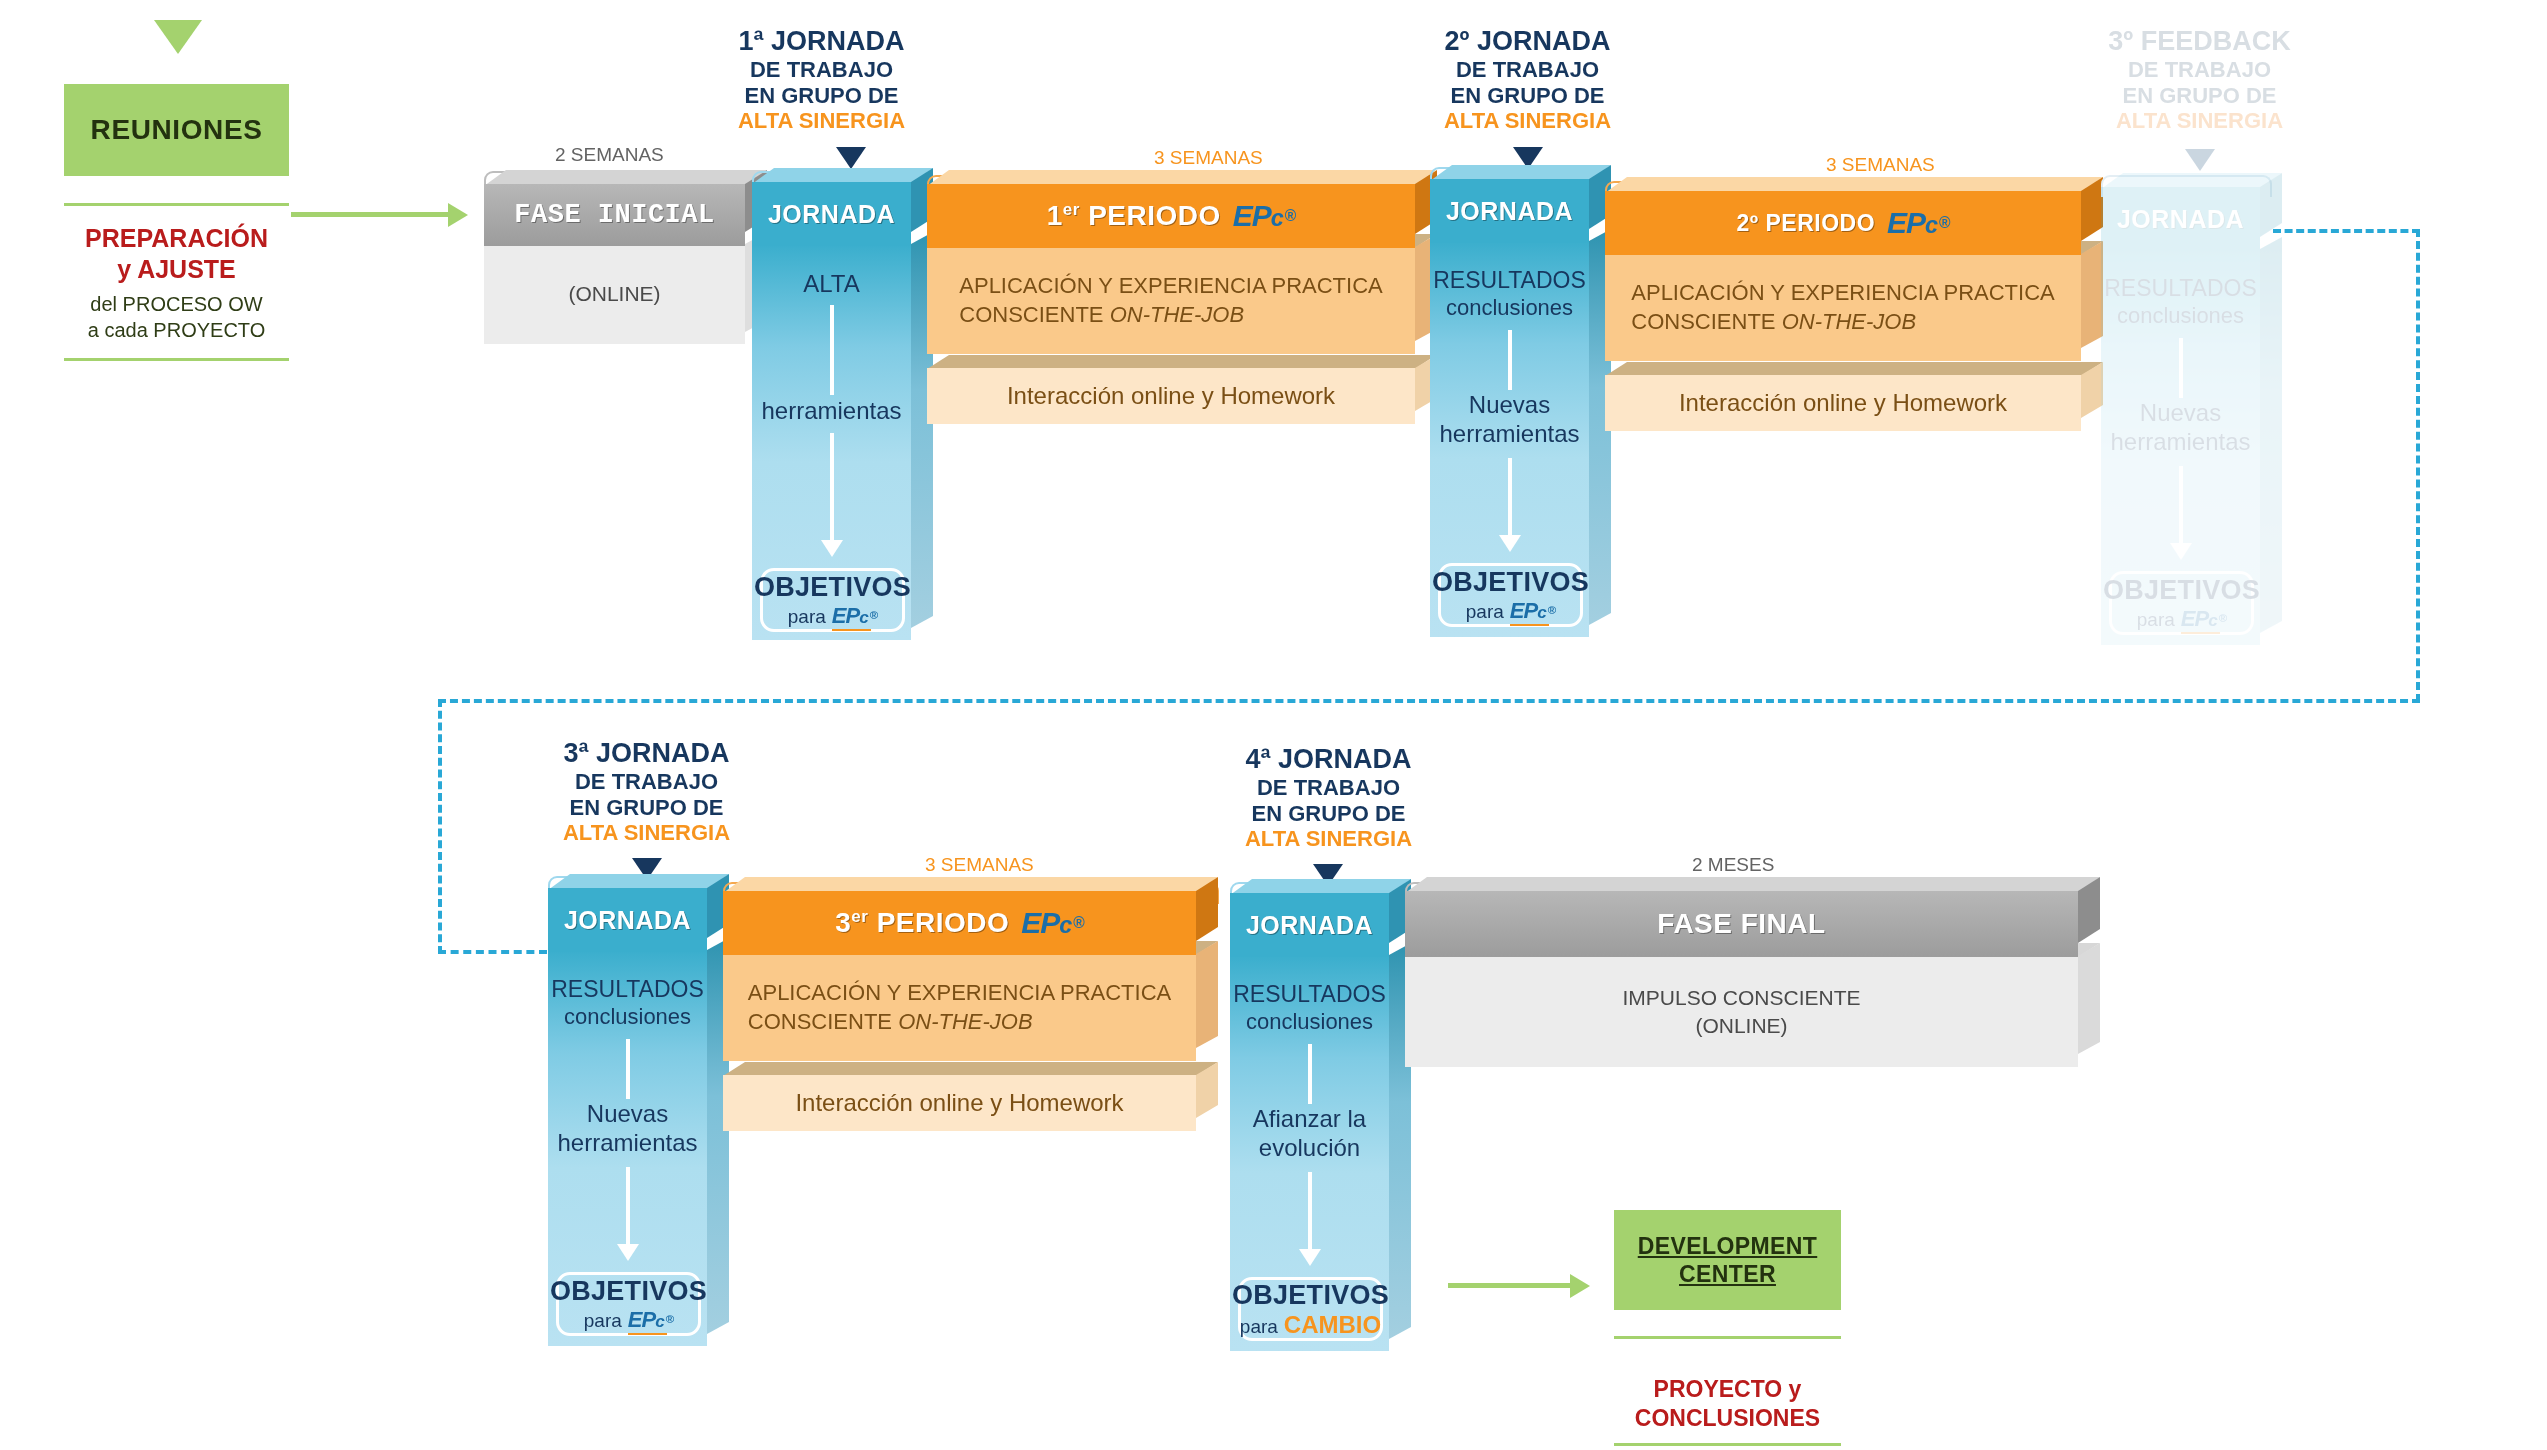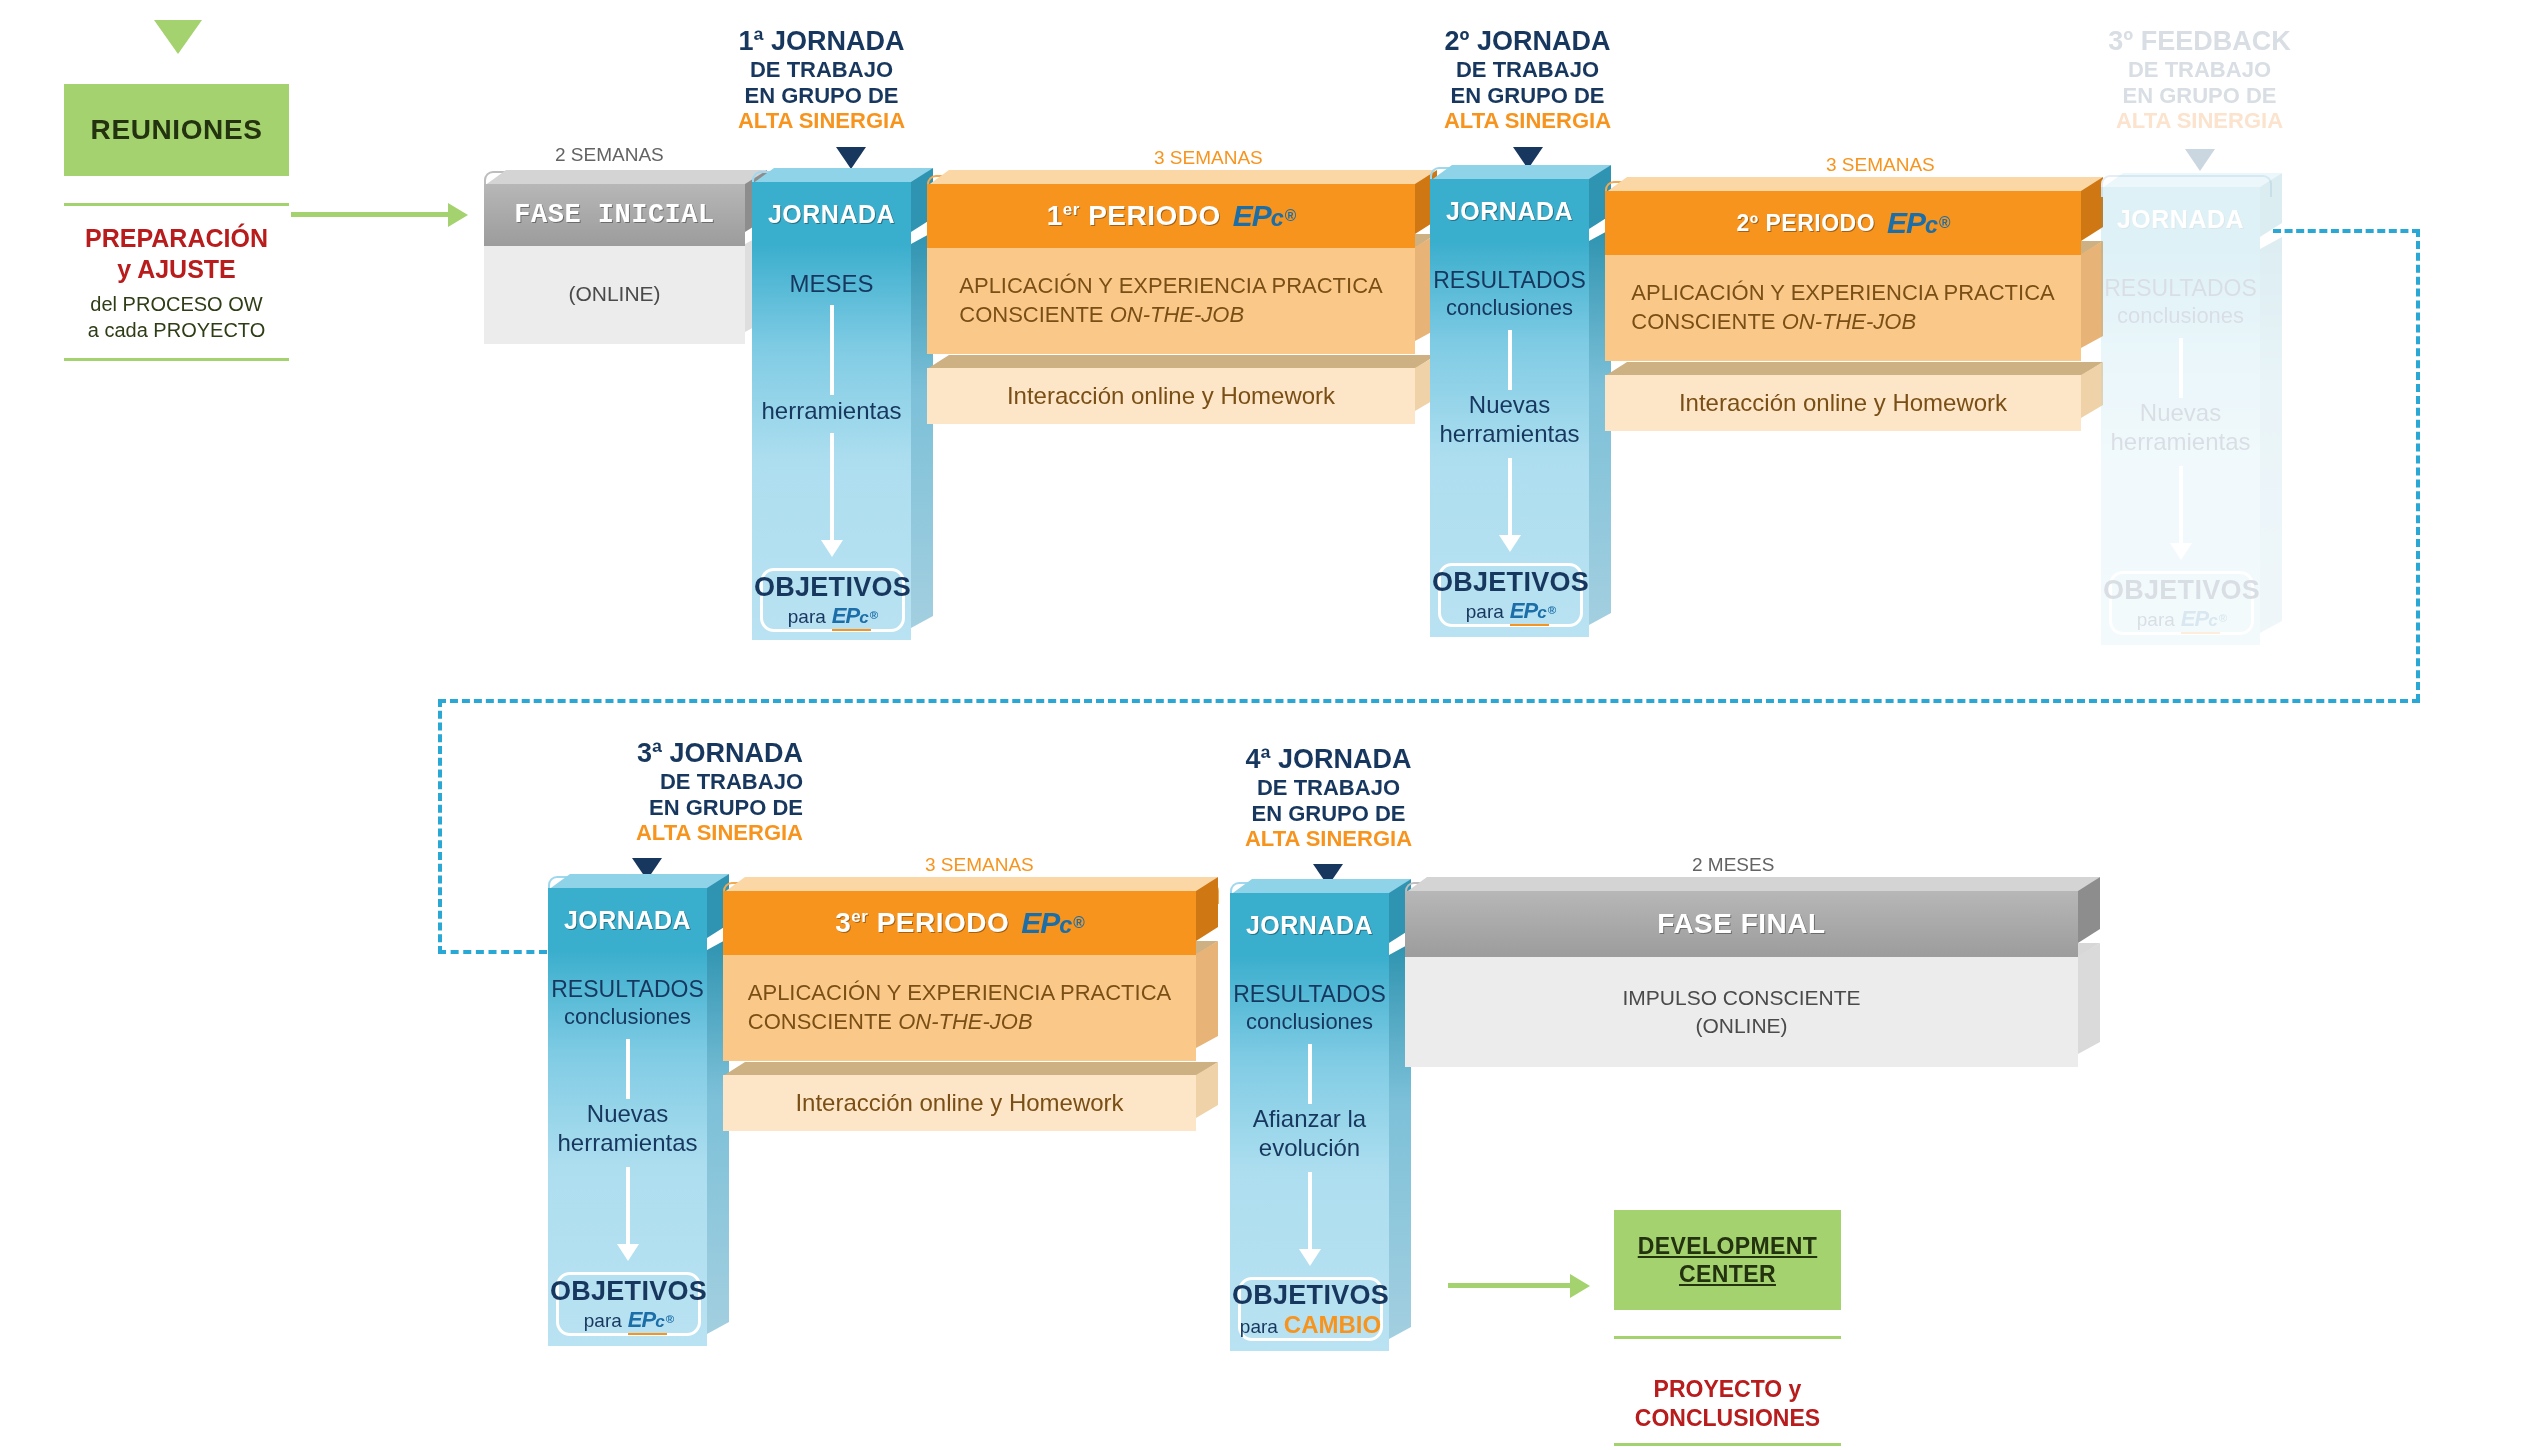--- a/index.html
+++ b/index.html
@@ -165,21 +165,21 @@
 
     <div class="abs" style="left:0; top:-14px; width:181px; height:16px; background:#8fd3e8;
                 clip-path:polygon(22px 0,100% 0,159px 16px,0 16px);"></div>
     <div class="abs" style="left:0; top:0; width:159px; height:64px; background:#3aaecd;
                 display:flex;align-items:center;justify-content:center;">
       <span class="hdr-text" style="font-size:25px;">JORNADA</span>
     </div>
     <div class="abs" style="left:159px; top:-14px; width:22px; height:64px; background:#2f93b2;
                 clip-path:polygon(0 14px,100% 0,100% 50px,0 64px);"></div>
 
-    <span class="abs body-blue" style="left:0;top:88px;width:159px;text-align:center;font-size:24px;">MESES</span>
+    <span class="abs body-blue" style="left:0;top:88px;width:159px;text-align:center;font-size:24px;">ALTA</span>
     <div class="warrow-line" style="left:78px; top:123px; height:90px;"></div>
     <span class="abs body-blue" style="left:-10px;top:215px;width:179px;text-align:center;font-size:24px;">herramientas</span>
     <div class="warrow-line" style="left:78px; top:251px; height:109px;"></div>
     <div class="warrow-head" style="left:69px; top:358px;"></div>
 
     <div class="pill" style="left:8px; top:386px; width:145px; height:64px;">
       <span class="t1">OBJETIVOS</span>
       <span class="t2">
         <span>para</span>
         <span class="epc" style="font-size:22px;">
@@ -381,21 +381,21 @@
       </span>
     </div>
   </div>
 
   <div class="dash-h" style="left:2273px; top:229px; width:147px;"></div>
   <div class="dash-v" style="left:2416px; top:229px; height:473px;"></div>
   <div class="dash-h" style="left:438px; top:699px; width:1982px;"></div>
   <div class="dash-v" style="left:438px; top:699px; height:255px;"></div>
   <div class="dash-h" style="left:438px; top:950px; width:109px;"></div>
 
-  <div class="jcap" style="left:554px; top:738px; width:249px;text-align:right;">
+  <div class="jcap" style="left:522px; top:738px; width:249px;">
     <div class="l1">3ª JORNADA</div>
     <div class="l2">DE TRABAJO</div>
     <div class="l2">EN GRUPO DE</div>
     <div class="l4">ALTA SINERGIA</div>
   </div>
   <div class="abs tri-down-navy" style="left:632px; top:858px;"></div>
 
   <div class="bracket blue" style="left:548px; top:876px; width:171px; height:22px;"></div>
 
   <div class="slab" style="left:548px; top:888px; width:159px; height:458px;">

